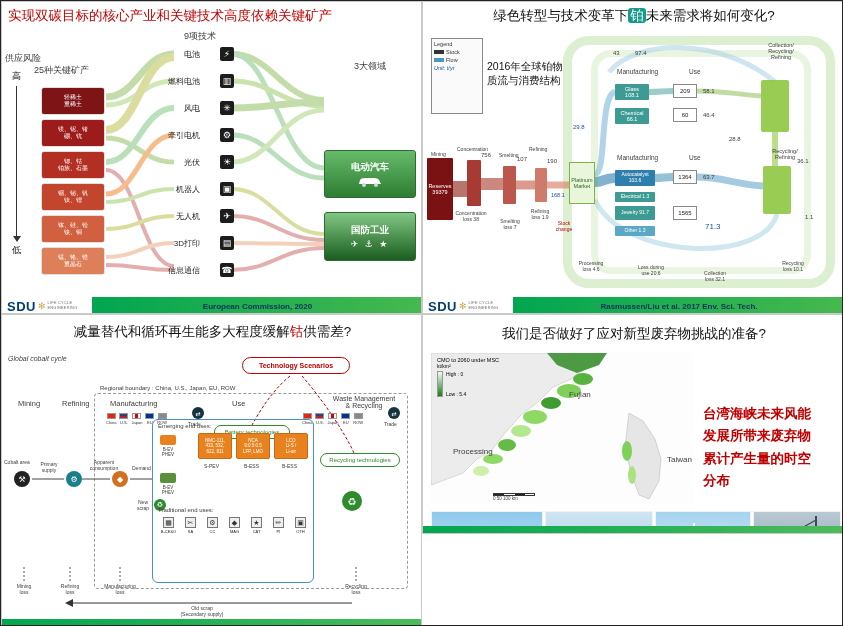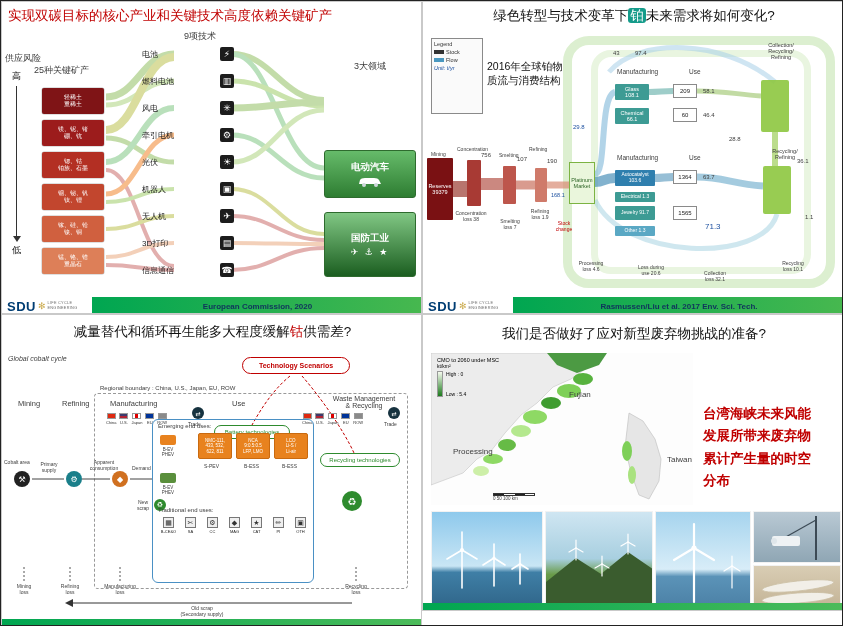--- a/index.html
+++ b/index.html
@@ -13,21 +13,21 @@
 .b{font-weight:normal}
 .it{font-style:italic}
 .red{color:#c00000}
 .wht{color:#fff}
 .blu{color:#1b4f9f}
 .gry{color:#3d3d3d}.s45{font-size:4.5px}.s5{font-size:5px}.s55{font-size:5.5px}.s6{font-size:6px}
 .s65{font-size:6.5px}.s7{font-size:7px}.s75{font-size:7.5px}.s8{font-size:8px}.s9{font-size:9px}
 .s10{font-size:10px}
 
 .mbox{width:62px;height:26px;color:#fff;font-size:6px;line-height:1.2;display:flex;align-items:center;justify-content:center;text-align:center;border-radius:2px;box-shadow:0 0 0 .5px rgba(0,0,0,.25)}
-.trow{display:flex;align-items:center;justify-content:space-between;gap:20px;width:92px;height:16px}
+.trow{display:flex;align-items:center;justify-content:flex-end;gap:20px;width:92px;height:16px}
 .tlabel{font-size:8px;color:#1d1d1d}
 .tico{width:14px;height:14px;background:#1c1c1c;color:#fff;font-size:9px;display:flex;align-items:center;justify-content:center;border-radius:2px;flex:0 0 auto}
 .sbox{width:92px;border:1px solid #2e6b2e;border-radius:3px;display:flex;flex-direction:column;align-items:center;justify-content:center;gap:2px}
 .slabel{font-size:9.5px;font-weight:bold}
 .sicons{font-size:9px;color:#fff;letter-spacing:2px}
 
 .footer{display:flex;align-items:stretch}
 .sdu{width:90px;display:flex;align-items:center;gap:2px;padding-left:5px;background:#fff}
 .sdu-t{font-weight:bold;font-size:13px;color:#003d73;letter-spacing:.5px}
 .sdu-s{color:#caa94b;font-size:9px}
@@ -159,21 +159,21 @@
       </div>
 
   <div class="abs sbox" style="left:322px;top:148px;height:48px;background:linear-gradient(180deg,#66bb6a,#2e7d32)">
     <div class="slabel wht">电动汽车</div>
     <svg width="26" height="11" viewBox="0 0 26 11">
           <path d="M2,8 L3,4 Q4,2 8,2 L17,2 Q21,2 22,4 L24,8 Z" fill="#fff"></path>
           <circle cx="7" cy="9" r="2" fill="#cfd8dc"></circle>
           <circle cx="19" cy="9" r="2" fill="#cfd8dc"></circle>
         </svg>
   </div>
-  <div class="abs sbox" style="left:322px;top:210px;height:65px;background:linear-gradient(180deg,#81c784,#1b5e20)">
+  <div class="abs sbox" style="left:322px;top:210px;height:49px;background:linear-gradient(180deg,#81c784,#1b5e20)">
     <div class="slabel wht">国防工业</div>
     <div class="sicons">✈ ⚓ ★</div>
   </div>
 
   <div class="abs footer" style="left:0;top:295px;width:421px;height:18px">
     <div class="sdu">
       <span class="sdu-t">SDU</span>
       <span class="sdu-s">✻</span>
       <span class="sdu-sub pre">LIFE CYCLE
 ENGINEERING</span>
@@ -463,21 +463,21 @@
   <div class="abs s5 pre ctr gry" style="left:98px;top:268px;width:40px">Manufacturing
 loss</div>
   <div class="abs s5 pre ctr gry" style="left:342px;top:268px;width:24px">Recycling
 loss</div>
   <div class="abs s5 pre ctr gry" style="left:160px;top:290px;width:80px">Old scrap
 (Secondary supply)</div>
 
   <div class="strip"></div>
 </section>
 
-<section class="quad" style="left:421px;top:313px;width:422px;height:297px">
+<section class="quad" style="left:421px;top:313px;width:422px;height:220px">
   <div class="abs b ctr" style="left:0;top:10px;width:422px;font-size:13.5px;color:#111">我们是否做好了应对新型废弃物挑战的准备?</div>
 
   <svg class="abs" style="left:8px;top:38px" width="262" height="152" viewBox="0 0 262 152">
     <rect width="262" height="152" fill="#fdfdfd"></rect>
     <path d="M0,0 L148,0 L160,12 L140,26 L122,34 L106,50 L90,62 L74,80 L60,98 L46,106 L32,120 L16,126 L0,132 Z" fill="#ececec" stroke="#c4c4c4" stroke-width="0.6"></path>
     <path d="M116,0 L176,0 L168,12 L146,20 L126,12 Z" fill="#4c9a43"></path>
     <path d="M198,60 L212,68 L224,86 L230,106 L228,128 L218,146 L208,142 L200,120 L194,94 Z" fill="#e6e6e6" stroke="#bcbcbc" stroke-width="0.6"></path>
     <ellipse cx="152" cy="26" rx="10" ry="6" fill="#57b23e"></ellipse>
     <ellipse cx="138" cy="38" rx="12" ry="7" fill="#7ed058"></ellipse>
     <ellipse cx="120" cy="50" rx="10" ry="6" fill="#3f9c30"></ellipse>

